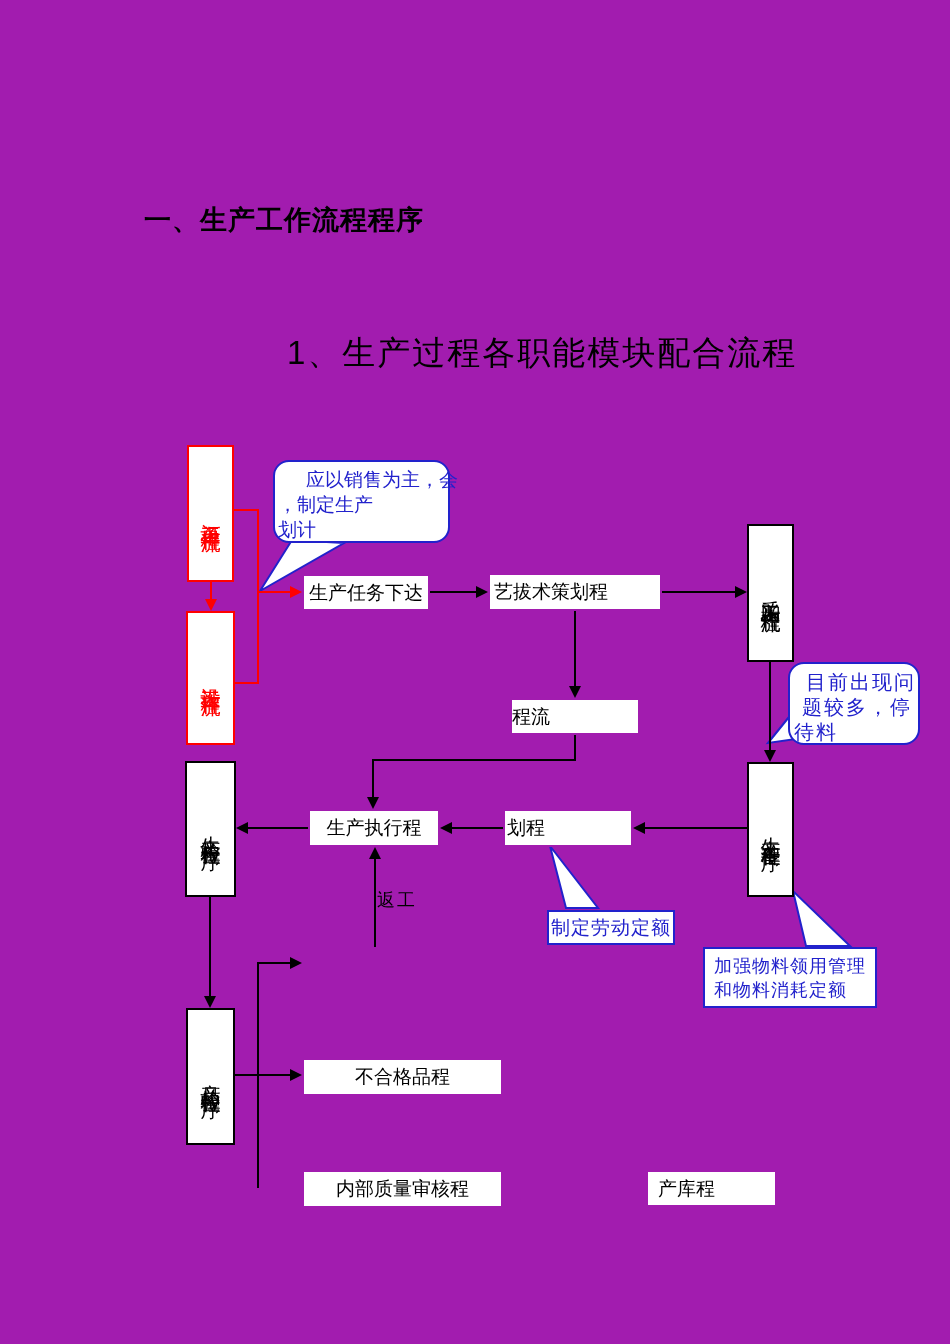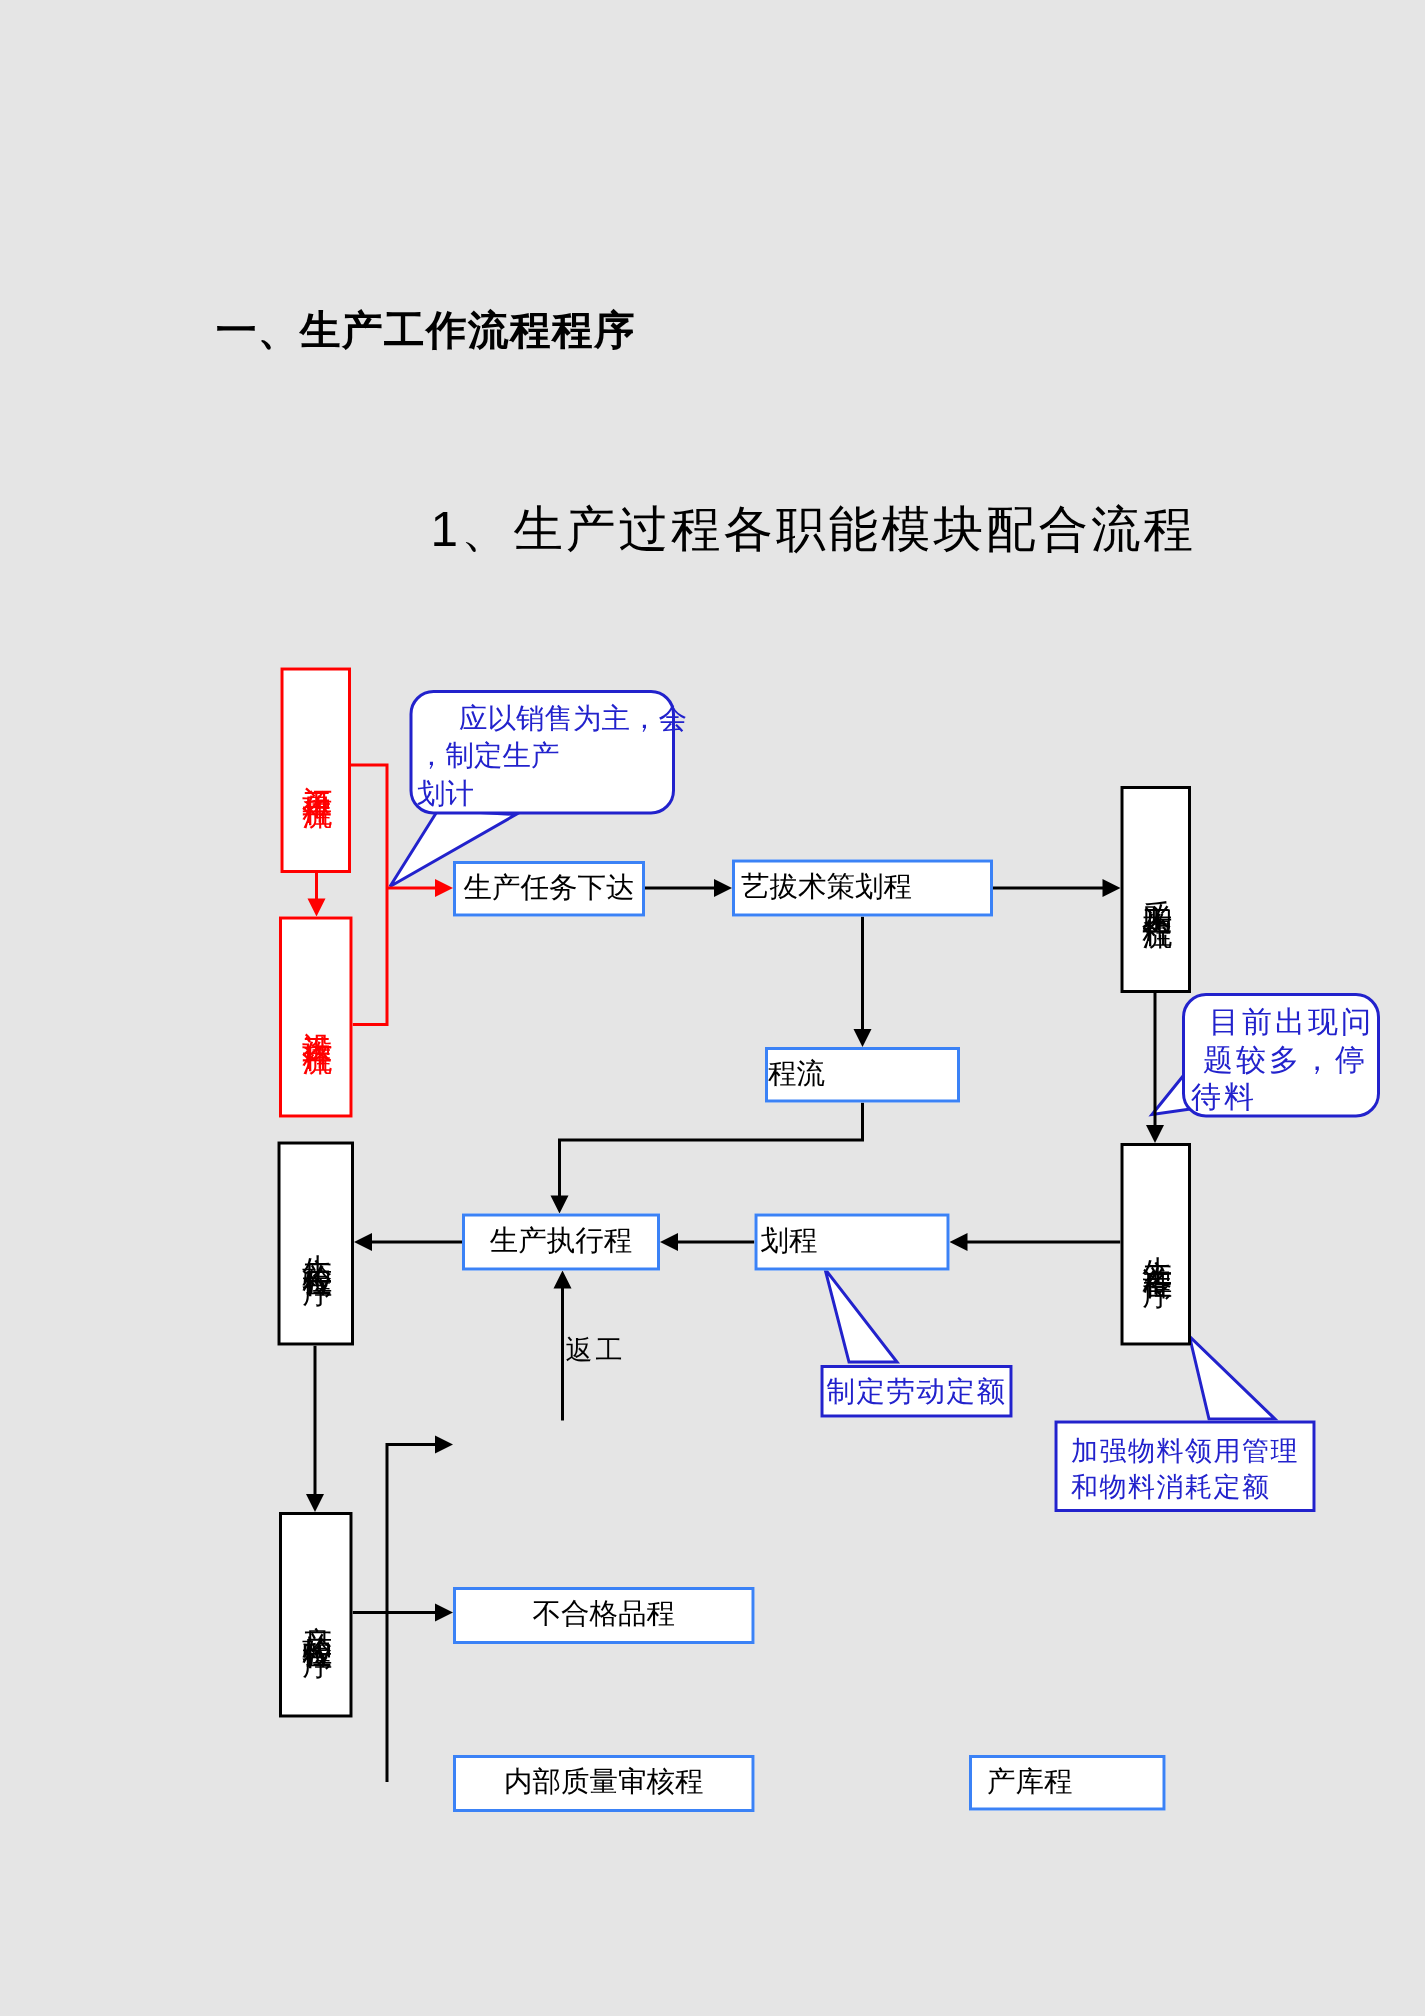--- a/index.html
+++ b/index.html
@@ -1,48 +1,48 @@
 <!DOCTYPE html>
 <html><head>
 <meta charset="utf-8">
 <style>
   html,body{margin:0;padding:0;background:#fff;}
   .page{
-    position:relative;width:950px;height:1344px;background:#e5e5e5;
+    position:relative;width:950px;height:1344px;background:#a21caf;
     font-family:"Liberation Sans","DejaVu Sans",sans-serif;
     color:#000;overflow:hidden;
   }
   .heading{
     position:absolute;left:144px;top:202px;font-size:27px;font-weight:bold;
     letter-spacing:1px;white-space:nowrap;margin:0;
   }
   .subheading{
     position:absolute;left:287px;top:331px;font-size:33px;font-weight:500;
     letter-spacing:2px;white-space:nowrap;margin:0;
   }
   .lines{position:absolute;left:0;top:0;z-index:1;}
   .node{position:absolute;box-sizing:border-box;background:#fff;z-index:2;
         display:flex;align-items:center;font-size:19px;line-height:1.15;}
-  .hbox{border:2px solid #3b82f6;justify-content:center;}
+  .hbox{border:2px solid #a21caf;justify-content:center;}
   .hbox.leftal{justify-content:flex-start;}
   .vbox{border:2px solid #000;justify-content:center;
         writing-mode:vertical-rl;text-orientation:upright;
         letter-spacing:3px;font-size:20px;text-align:center;}
   .rbox{border:2px solid #ff0000;color:#ff0000;justify-content:center;
         writing-mode:vertical-rl;text-orientation:upright;
         letter-spacing:2px;font-size:20px;text-align:center;}
   .bubble{
     position:absolute;box-sizing:border-box;background:#fff;z-index:3;
     border:2px solid #2222cc;border-radius:16px;color:#2222cc;
     font-size:19px;line-height:25px;
   }
   .bubble .bline{display:block;white-space:nowrap;}
   .callout-rect{
     position:absolute;box-sizing:border-box;background:#fff;z-index:3;
-    border:2px solid #2222cc;color:#2222cc;font-size:19px;
+    border:2px solid #2222cc;color:#2222cc;font-size:19px;font-family:Liberation Mono, monospace;
   }
   .small-label{position:absolute;z-index:2;font-size:18px;letter-spacing:2px;}
 </style>
 </head>
 <body>
 
 <div class="page">
 
   <h1 class="heading">一、生产工作流程程序</h1>
   <h2 class="subheading">1、生产过程各职能模块配合流程</h2>

